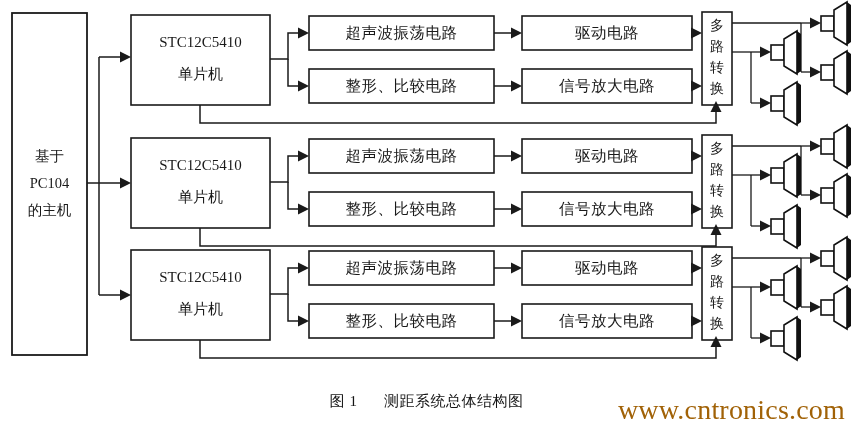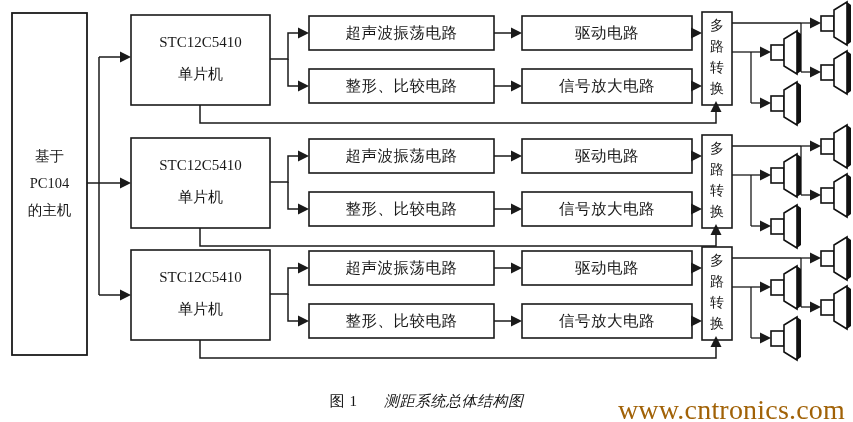--- a/index.html
+++ b/index.html
@@ -103,21 +103,20 @@
     color: #141414;
     font-family: "Liberation Serif", "DejaVu Serif", serif;
     letter-spacing: 1px;
   }
   .caption .cap-num {
     margin: 0 6px 0 4px;
   }
   .caption .cap-text {
     margin-left: 20px;
     letter-spacing: 0.5px;
-    font-style: italic;
   }
   .watermark {
     position: absolute;
     right: 8px;
     top: 394px;
     font-size: 28px;
     color: #a16207;
     font-family: Liberation Serif, serif;
     letter-spacing: 0.2px;
     user-select: none;

